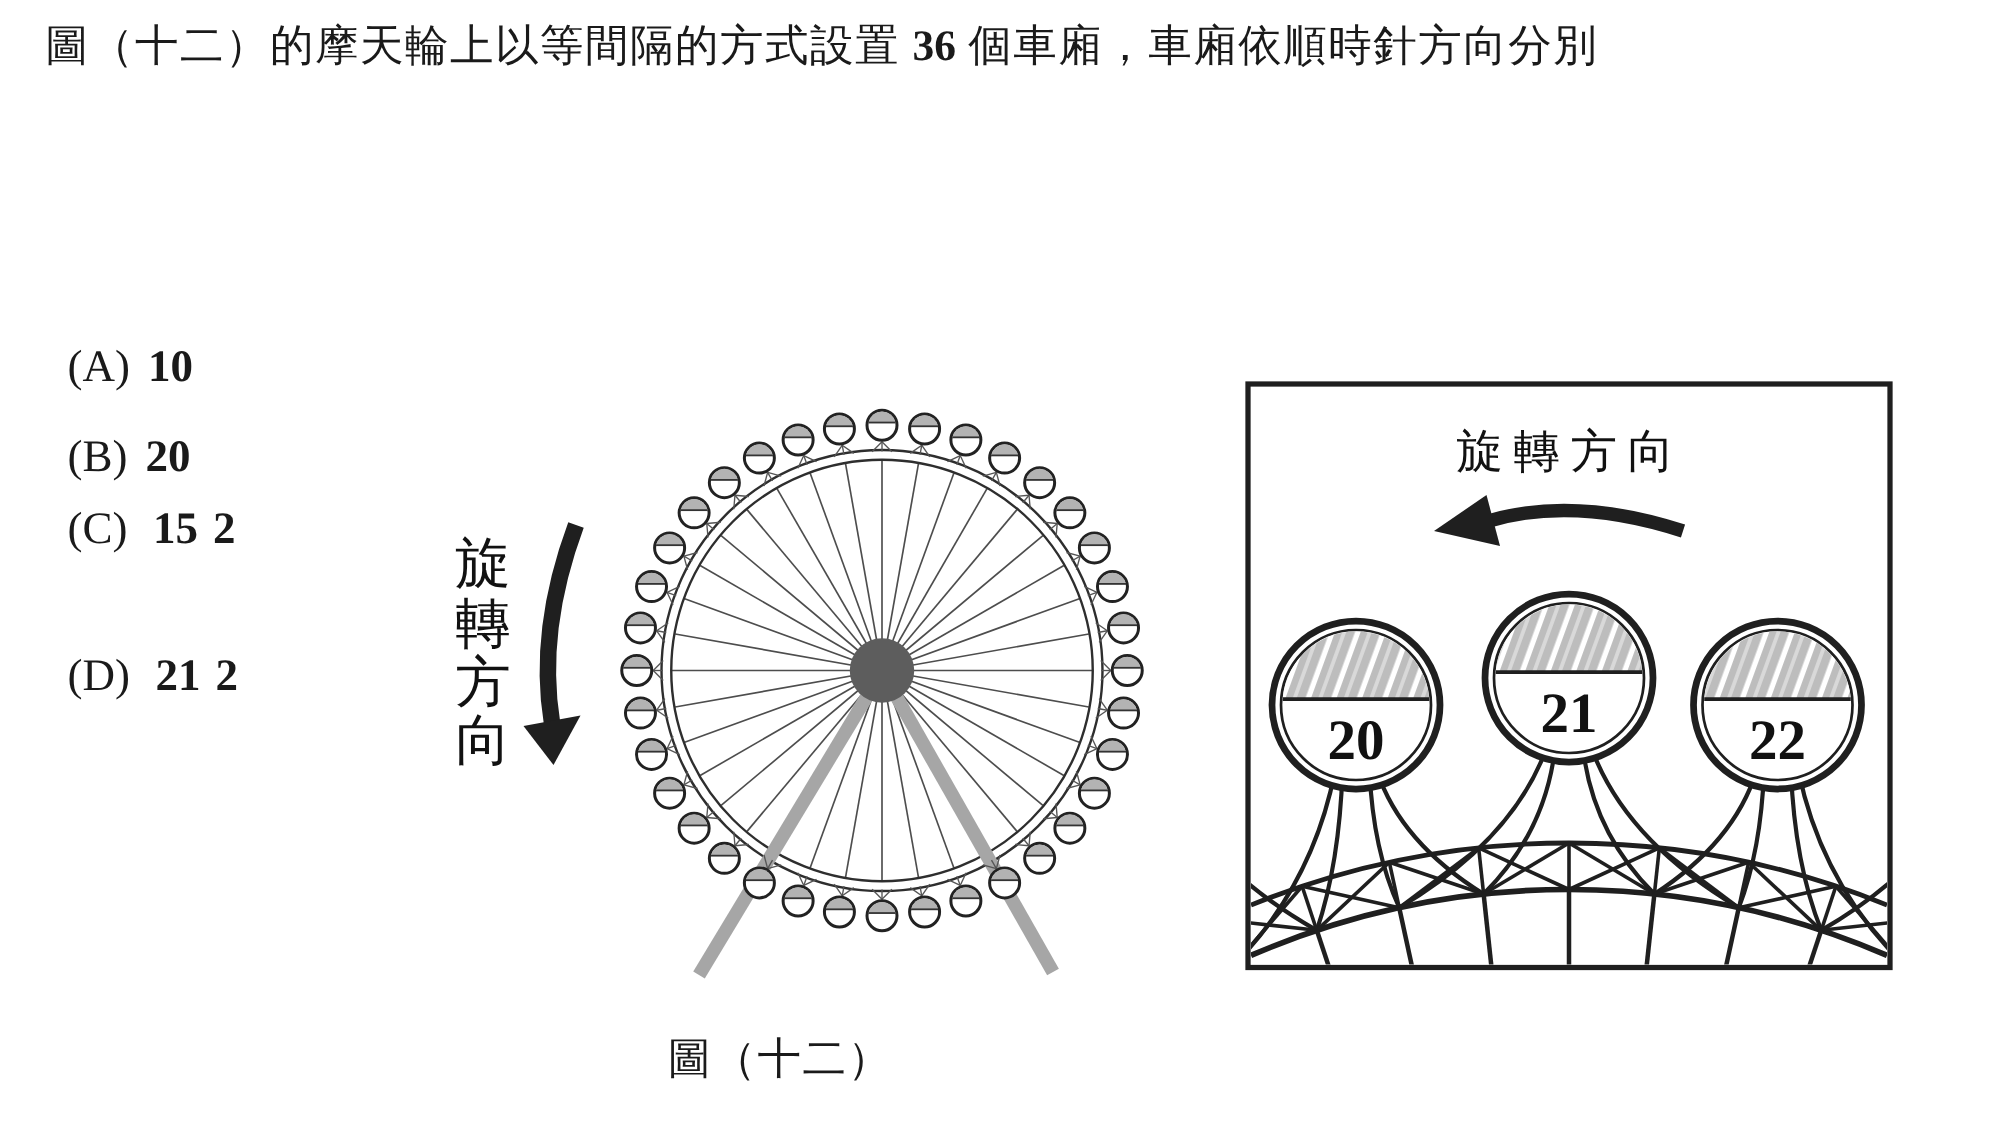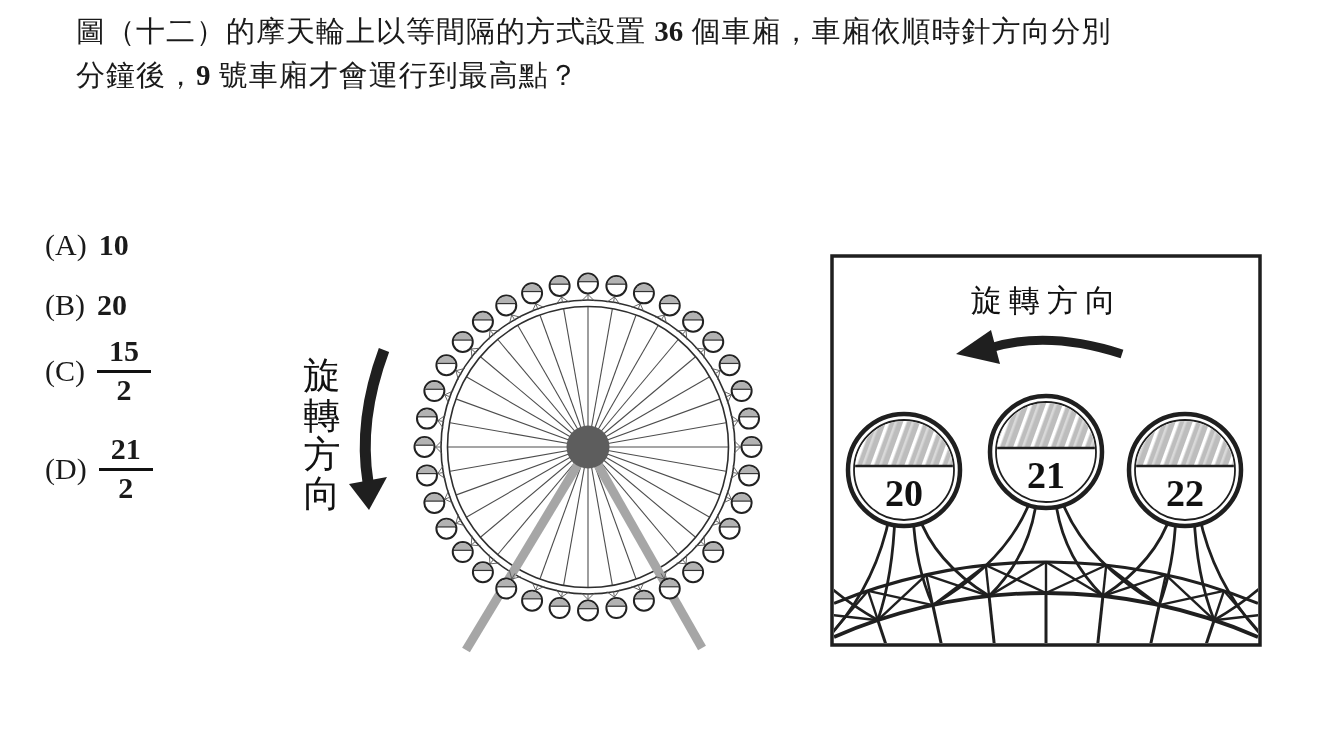--- a/index.html
+++ b/index.html
@@ -1,38 +1,37 @@
 <!DOCTYPE html>
 <html><head>
 <meta charset="utf-8">
 <style>
   html,body{margin:0;padding:0;background:#ffffff;}
   .page{position:relative;width:1338px;height:756px;background:#fff;overflow:hidden;
         font-family:"Liberation Serif", serif;color:#1a1a1a;}
   .qtext{position:absolute;left:30px;top:10px;width:1300px;font-size:29px;line-height:43.5px;}
-  .qline{white-space:nowrap;letter-spacing:1px;margin-left:46px;}
+  .qline{white-space:nowrap;letter-spacing:1px;}
   .qline .b{font-weight:bold;letter-spacing:0;}
   .options{position:absolute;left:0;top:0;width:260px;height:520px;}
   .opt{position:absolute;left:45px;display:flex;align-items:center;font-size:30px;}
   .olabel{margin-right:12px;letter-spacing:0;}
   .oval{font-weight:bold;}
-  .frac{display:inline-flex;flex-direction:column;align-items:center;font-weight:bold;
+  .frac{display:inline-flex;flex-direction:row;align-items:center;font-weight:bold;
         line-height:1.02;min-width:54px;text-align:right;}
   .fbar{height:3px;background:#111;align-self:stretch;margin:3px 0 2px 0;}
   .fnum,.fden{padding:0 5px;}
   .fig{position:absolute;}
   .caption{position:absolute;font-size:29px;text-align:center;letter-spacing:1px;white-space:nowrap;}
 </style>
 </head>
 <body>
 
 <div class="page">
   <div class="qtext" id="qtext">
       <div class="qline"><span>圖（十二）的摩天輪上以等間隔的方式設置 </span><span class="b">36</span><span> 個車廂，車廂依順時針方向分別</span></div>
-      <div class="qline"><span>分鐘後，</span><span class="b">9</span><span> 號車廂才會運行到最高點？</span></div>
     </div>
   <div class="options" id="options">
       <div class="opt" style="top: 228px;">
         <span class="olabel">(A)</span>
         <span class="oval">10</span>
       </div>
       <div class="opt" style="top: 288px;">
         <span class="olabel">(B)</span>
         <span class="oval">20</span>
       </div>
@@ -489,13 +488,14 @@
         <circle cx="1185" cy="470" r="50" fill="none" stroke="#1f1f1f" stroke-width="1.8"></circle>
         <path d="M 1136.1635382117008 466 A 49 49 0 0 1 1233.8364617882992 466 Z" fill="url(#hatch)"></path>
         <line x1="1136.1635382117008" y1="466" x2="1233.8364617882992" y2="466" stroke="#1f1f1f" stroke-width="2.5"></line>
         <text x="1185" y="506" text-anchor="middle" font-size="38" font-weight="bold" fill="#111">22</text>
       </g>
       <text x="1047" y="311" text-anchor="middle" font-size="31" letter-spacing="7" fill="#111">旋轉方向</text>
       <path d="M 1122 354 Q 1048 330 990 348" fill="none" stroke="#1f1f1f" stroke-width="9"></path>
       <polygon points="1000,364 991,330 956,354" fill="#1f1f1f"></polygon>
     </svg>
 
+  <div class="caption" style="left:420px;top:686px;width:200px">圖（十二）</div>
 </div>
 
 </body></html>

